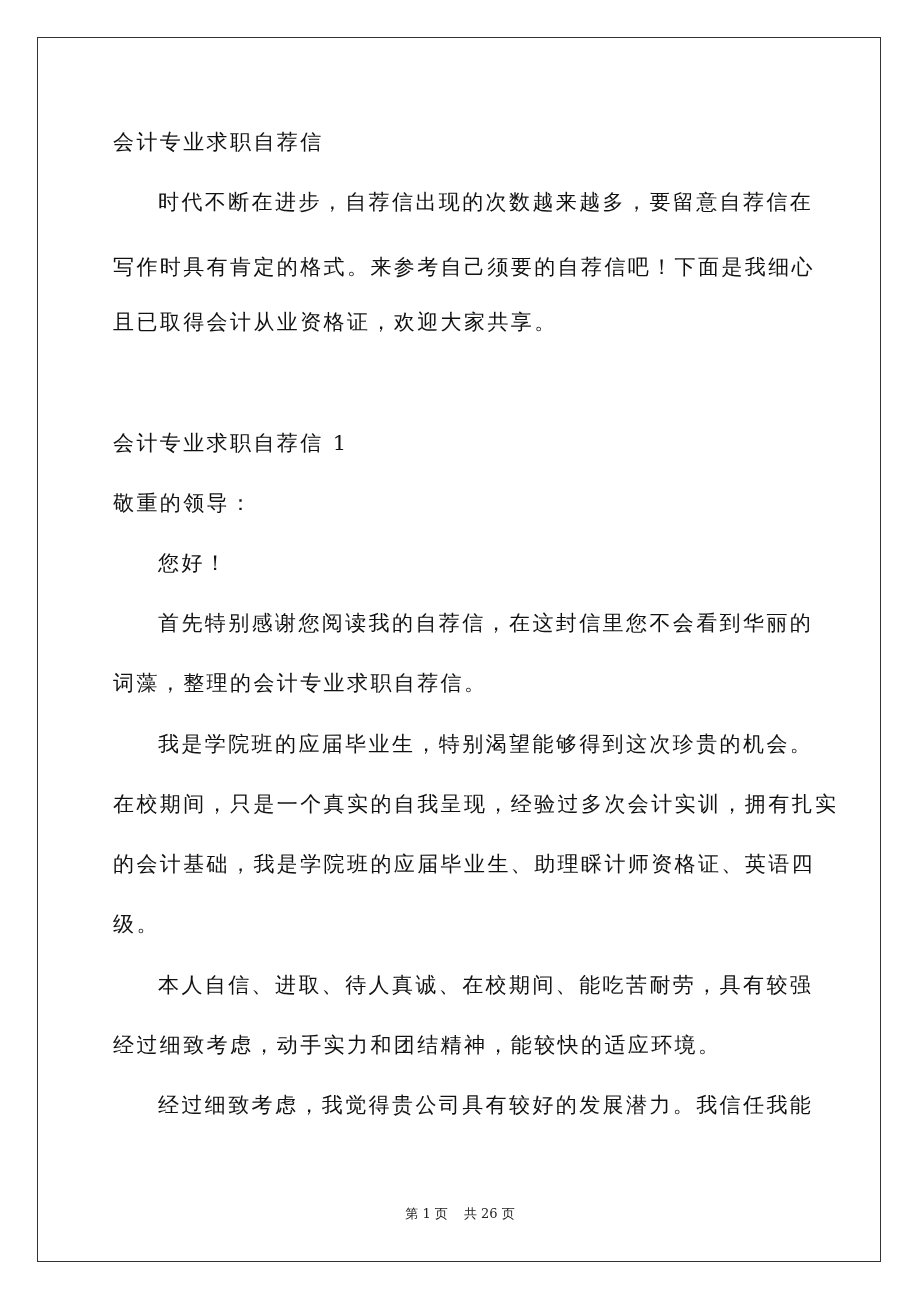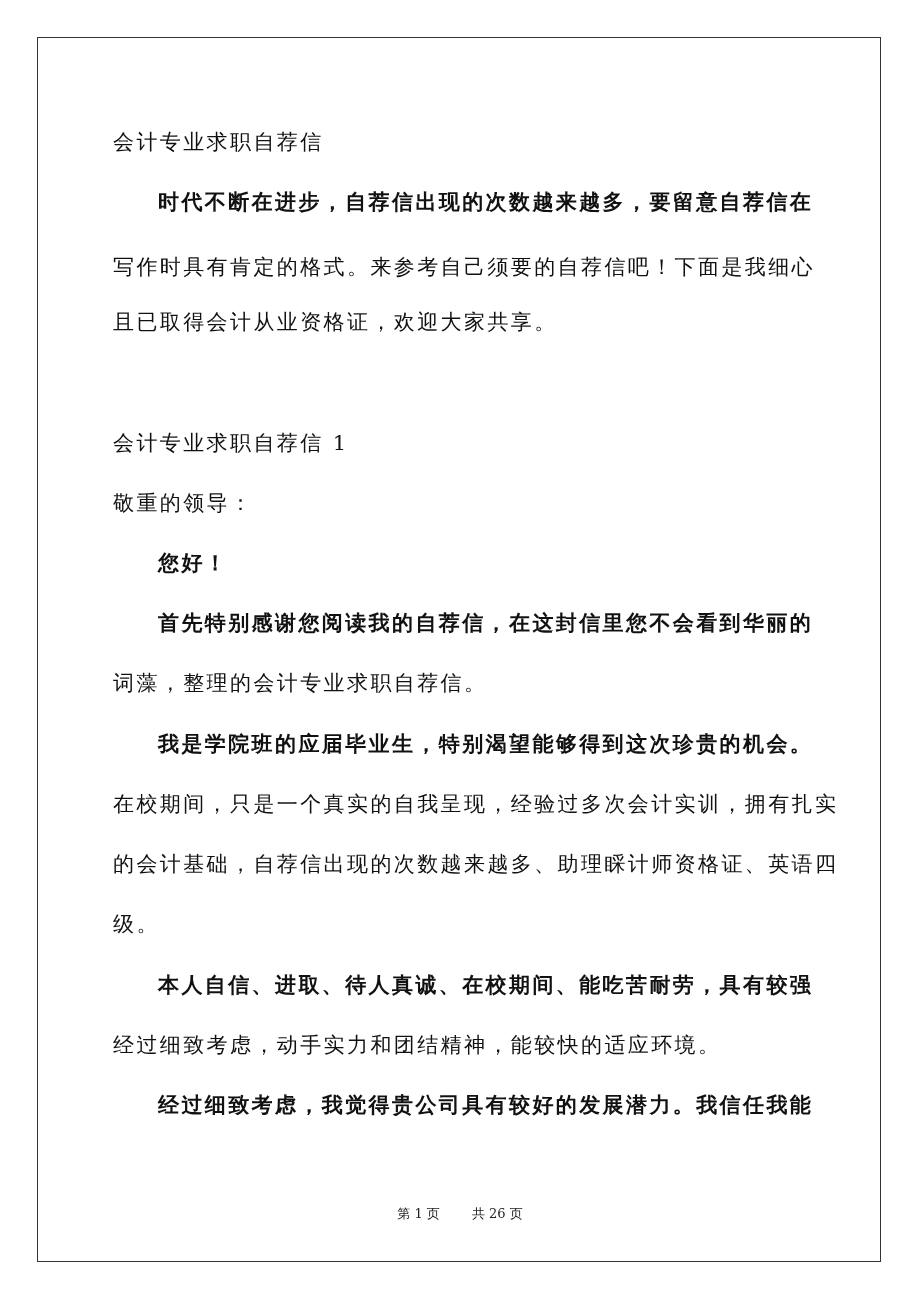--- a/index.html
+++ b/index.html
@@ -12,28 +12,28 @@
     }
     .content {
       position: absolute; left: 113px; top: 0; width: 700px;
       font-family: "DejaVu Serif", "Liberation Serif", serif;
       font-size: 21px; color: #111111;
     }
     .line {
       position: absolute; left: 0; white-space: nowrap;
       letter-spacing: 2.4px; line-height: 30px;
     }
-    .indent { left: 45px; font-weight: bold; }
+    .indent { left: 45px; }
     .footer {
       position: absolute; top: 1205px; left: 0; width: 920px;
       text-align: center;
       font-family: "DejaVu Serif", "Liberation Serif", serif;
       font-size: 13px; color: #222222;
     }
-    .footer span { margin: 0 14px; }
+    .footer span { margin: 0 6px; }
   </style>
 </head>
 <body>
 
 <div class="page-border"></div>
 
 <div class="content">
   <div class="line" style="top:127px">会计专业求职自荐信</div>
 
   <div class="line indent" style="top:187px">时代不断在进步，自荐信出现的次数越来越多，要留意自荐信在</div>
@@ -42,21 +42,21 @@
 
   <div class="line" style="top:428px">会计专业求职自荐信 1</div>
   <div class="line" style="top:488px">敬重的领导：</div>
   <div class="line indent" style="top:548px">您好！</div>
 
   <div class="line indent" style="top:608px">首先特别感谢您阅读我的自荐信，在这封信里您不会看到华丽的</div>
   <div class="line" style="top:668px">词藻，整理的会计专业求职自荐信。</div>
 
   <div class="line indent" style="top:729px">我是学院班的应届毕业生，特别渴望能够得到这次珍贵的机会。</div>
   <div class="line" style="top:789px">在校期间，只是一个真实的自我呈现，经验过多次会计实训，拥有扎实</div>
-  <div class="line" style="top:849px">的会计基础，自荐信出现的次数越来越多、助理睬计师资格证、英语四</div>
+  <div class="line" style="top:849px">的会计基础，我是学院班的应届毕业生、助理睬计师资格证、英语四</div>
   <div class="line" style="top:909px">级。</div>
 
   <div class="line indent" style="top:970px">本人自信、进取、待人真诚、在校期间、能吃苦耐劳，具有较强</div>
   <div class="line" style="top:1030px">经过细致考虑，动手实力和团结精神，能较快的适应环境。</div>
 
   <div class="line indent" style="top:1090px">经过细致考虑，我觉得贵公司具有较好的发展潜力。我信任我能</div>
 </div>
 
 <div class="footer">
   <span>第 1 页</span>

